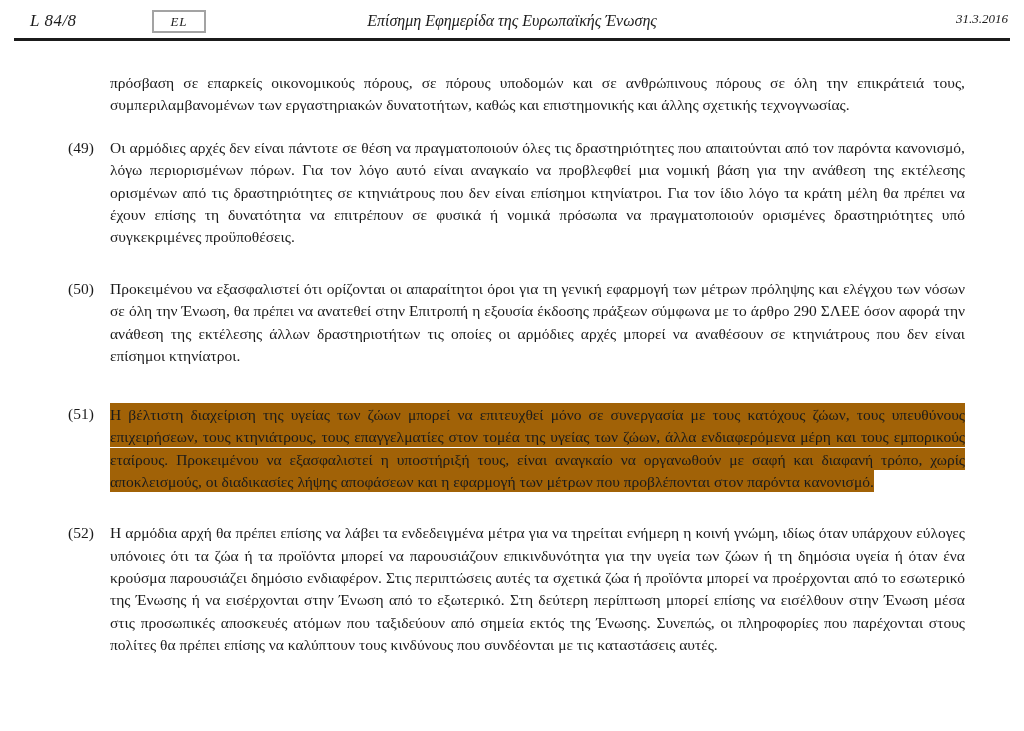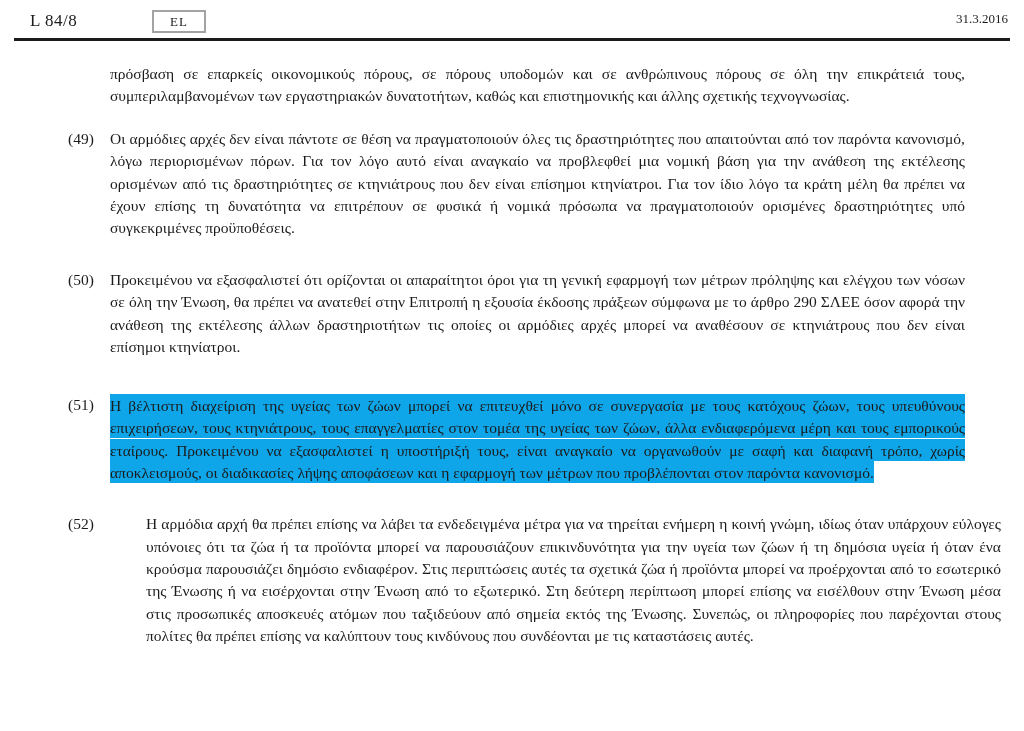--- a/index.html
+++ b/index.html
@@ -11,21 +11,22 @@
     width: 1024px;
     height: 731px;
     overflow: hidden;
     font-family: "Liberation Serif", "DejaVu Serif", serif;
     color: #1b1b1b;
   }
   
   .journal-header {
     position: relative;
     height: 38px;
-    padding-top: 6px;
+    padding-top: 15px;
+    font-style: italic;
   }
   .page-number {
     position: absolute;
     left: 30px;
     top: 11px;
     font-size: 17px;
     letter-spacing: 0.5px;
   }
   .language-badge {
     position: absolute;
@@ -66,47 +67,48 @@
     padding-top: 19px;
   }
   .recital-paragraph {
     display: flex;
     align-items: flex-start;
   }
   .recital-paragraph.continuation { margin-bottom: 20px; }
   .recital-paragraph.r49 { margin-bottom: 29px; }
   .recital-paragraph.r50 { margin-bottom: 36px; }
   .recital-paragraph.r51 { margin-bottom: 29px; }
-  .recital-paragraph.r52 { margin-bottom: 0; gap: 36px; }
+  .recital-paragraph.r52 { margin-bottom: 0; }
   .recital-number {
     flex: 0 0 42px;
     margin-left: 68px;
     font-size: 15.5px;
     line-height: 22.4px;
     white-space: nowrap;
   }
   .recital-text {
     width: 855px;
     font-size: 15.5px;
     line-height: 22.4px;
     text-align: justify;
   }
   .highlight {
-    background: #0ea5e9;
+    background: #a16207;
     padding: 2.5px 0;
     -webkit-box-decoration-break: clone;
     box-decoration-break: clone;
   }
 </style>
 </head>
 <body>
 
 <header class="journal-header">
   <span class="page-number">L 84/8</span>
   <span class="language-badge">EL</span>
+  <div class="journal-title">Επίσημη Εφημερίδα της Ευρωπαϊκής Ένωσης</div>
   <span class="publication-date">31.3.2016</span>
   <div class="header-divider"></div>
 </header>
 
 <main class="recitals">
 
   <div class="recital-paragraph continuation">
     <div class="recital-number"></div>
     <div class="recital-text"><span>πρόσβαση σε επαρκείς οικονομικούς πόρους, σε πόρους υποδομών και σε ανθρώπινους πόρους σε όλη την επικράτειά τους, συμπεριλαμβανομένων των εργαστηριακών δυνατοτήτων, καθώς και επιστημονικής και άλλης σχετικής τεχνογνωσίας.</span></div>
   </div>

